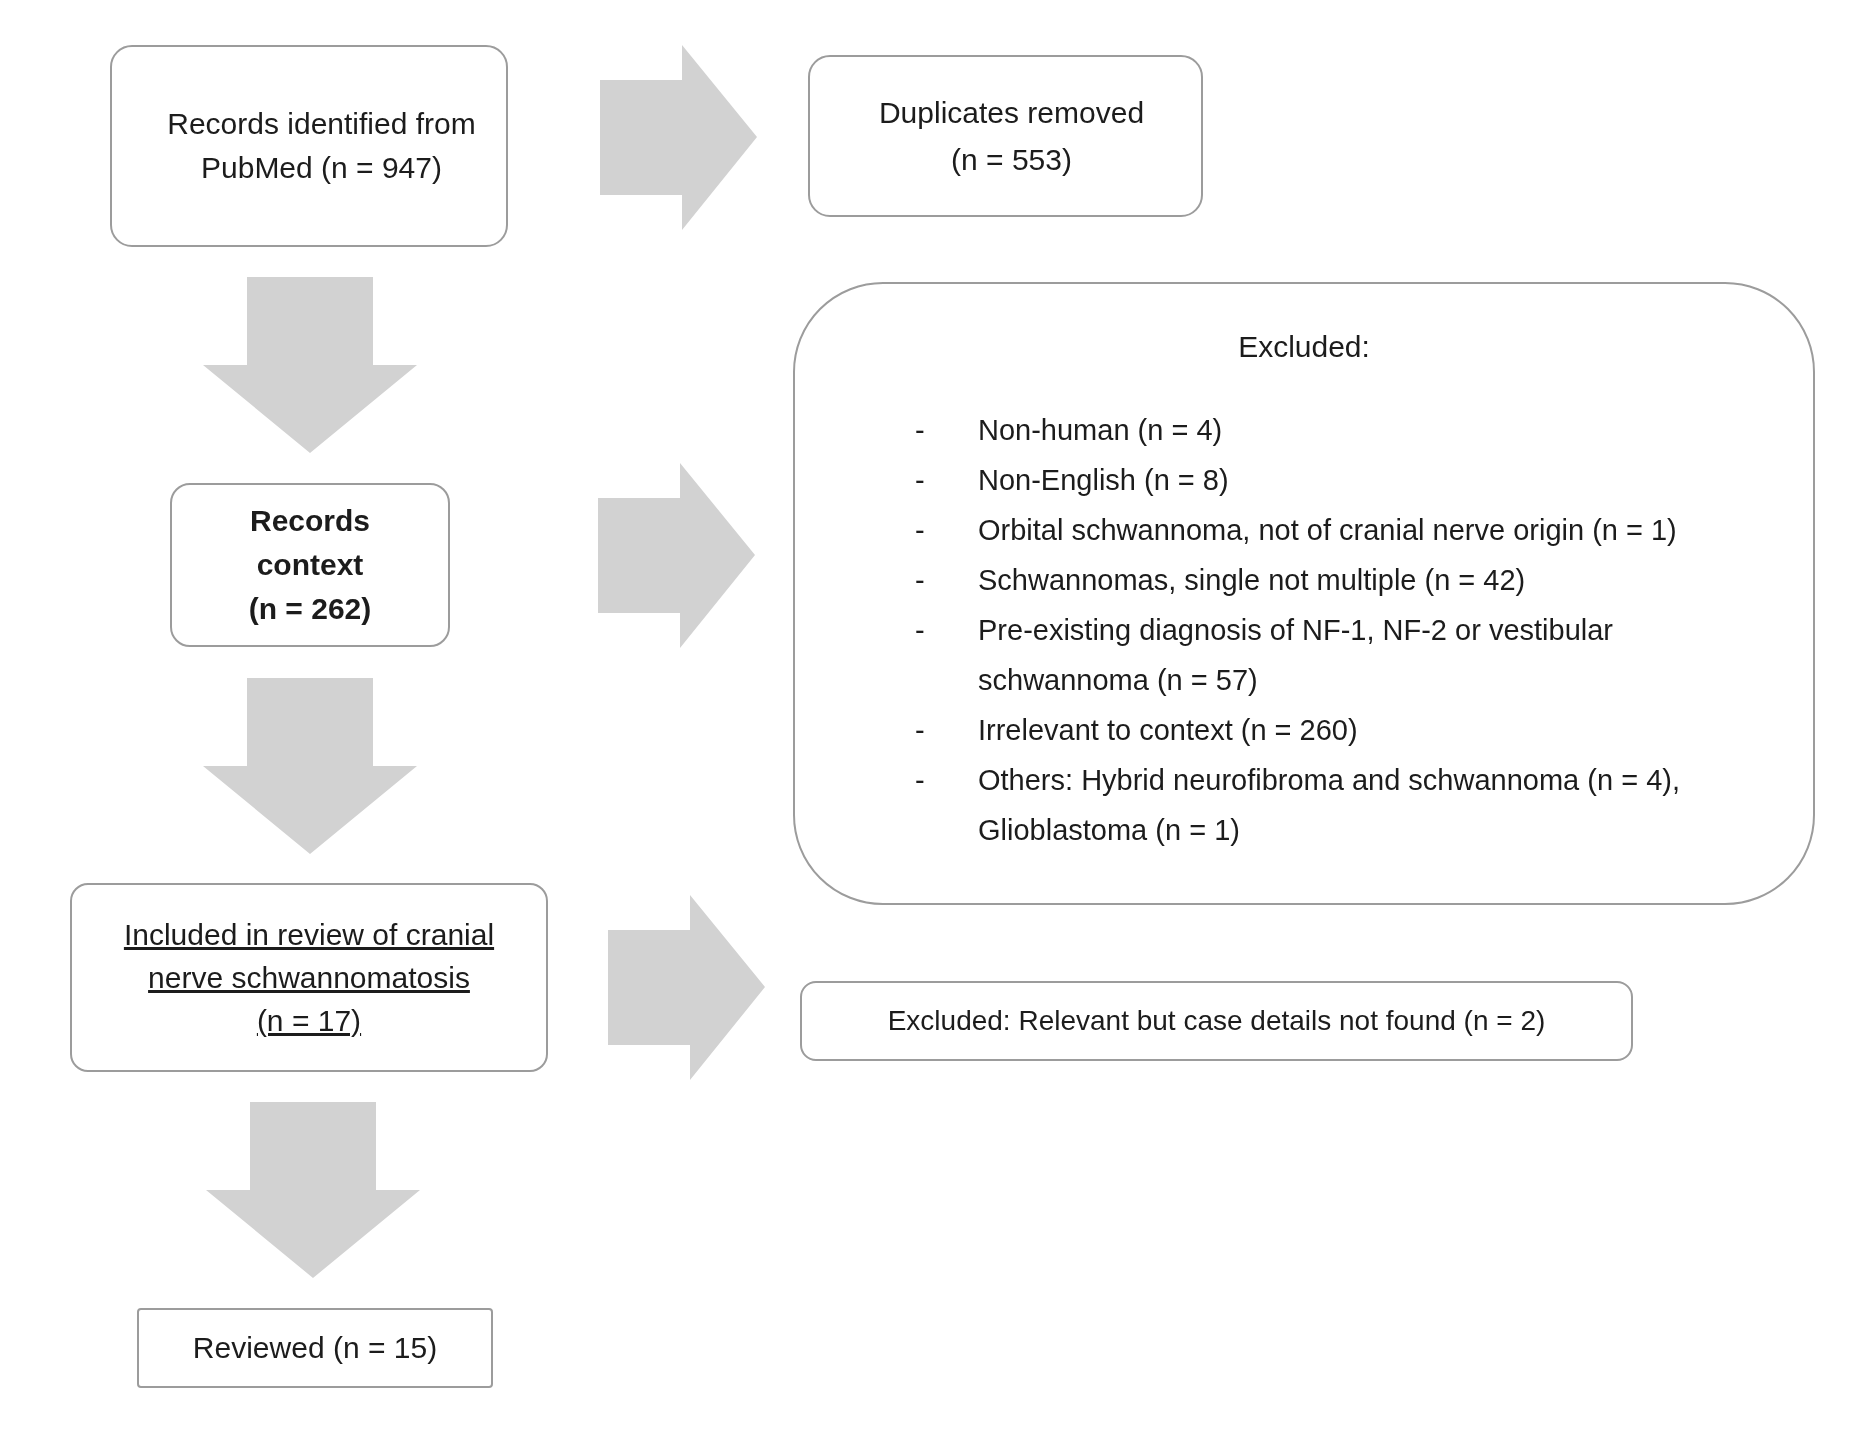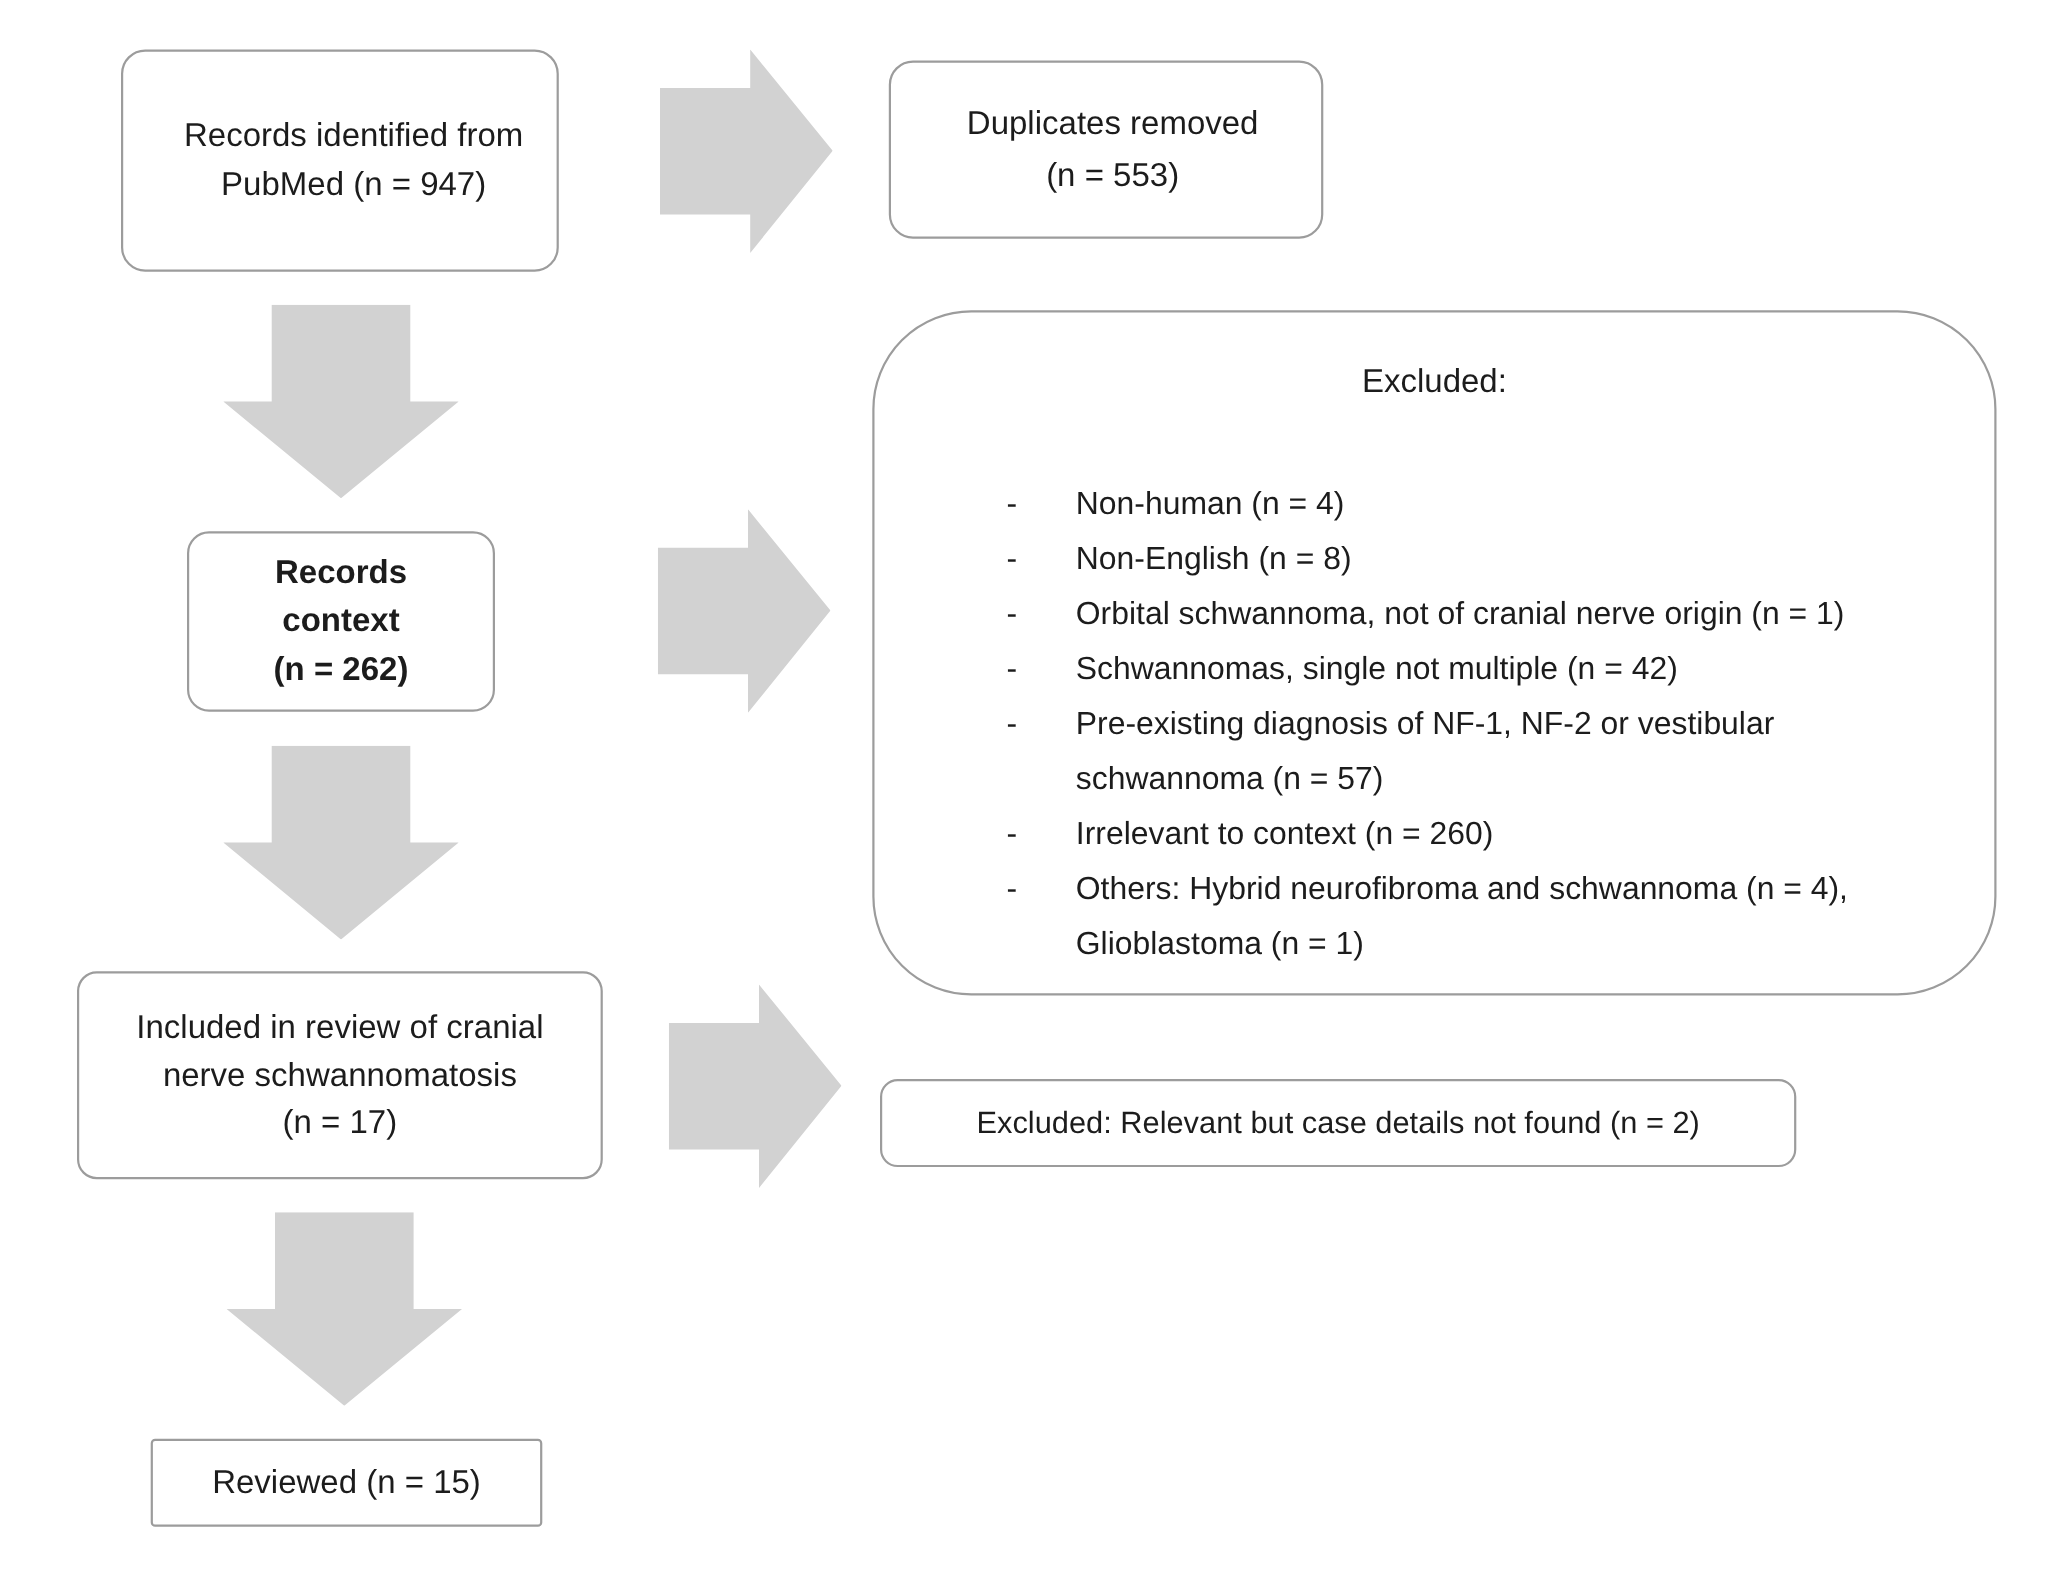--- a/index.html
+++ b/index.html
@@ -29,35 +29,34 @@
   .box .line {
     font-size: 30px;
     line-height: 44px;
     white-space: pre;
   }
   
   .b-records-identified { left: 110px; top: 45px;  width: 398px;  height: 202px; border-radius: 22px; padding-left: 25px; }
   .b-duplicates        { left: 808px; top: 55px;  width: 395px;  height: 162px; border-radius: 22px; padding-left: 12px; }
   .b-duplicates .line  { line-height: 47px; }
   .b-records-reviewed  { left: 170px; top: 483px; width: 280px;  height: 164px; border-radius: 20px; font-weight: bold; }
-  .b-included          { left: 70px;  top: 883px; width: 478px;  height: 189px; border-radius: 18px; }
+  .b-included          { left: 70px;  top: 883px; width: 478px;  height: 189px; border-radius: 18px; text-decoration: underline; }
   .b-included .line    { line-height: 43px; }
   .b-excl-relevant     { left: 800px; top: 955px; width: 833px;  height: 80px;  border-radius: 16px; margin-top: 26px; }
   .b-excl-relevant .line { font-size: 28px; }
   .b-reviewed          { left: 137px; top: 1308px; width: 356px; height: 80px;  border-radius: 4px; }
 
   
   .b-excluded {
     left: 793px; top: 282px; width: 1022px; height: 623px;
     border-radius: 90px;
     align-items: stretch;
     justify-content: flex-start;
     text-align: left;
     padding-top: 48px;
-    gap: 28px;
   }
   .excluded-title {
     text-align: center;
     font-size: 30px;
     line-height: 30px;
   }
   .excluded-list {
     list-style: none;
     margin: 43px 0 0 0;
     padding: 0 0 0 120px;

